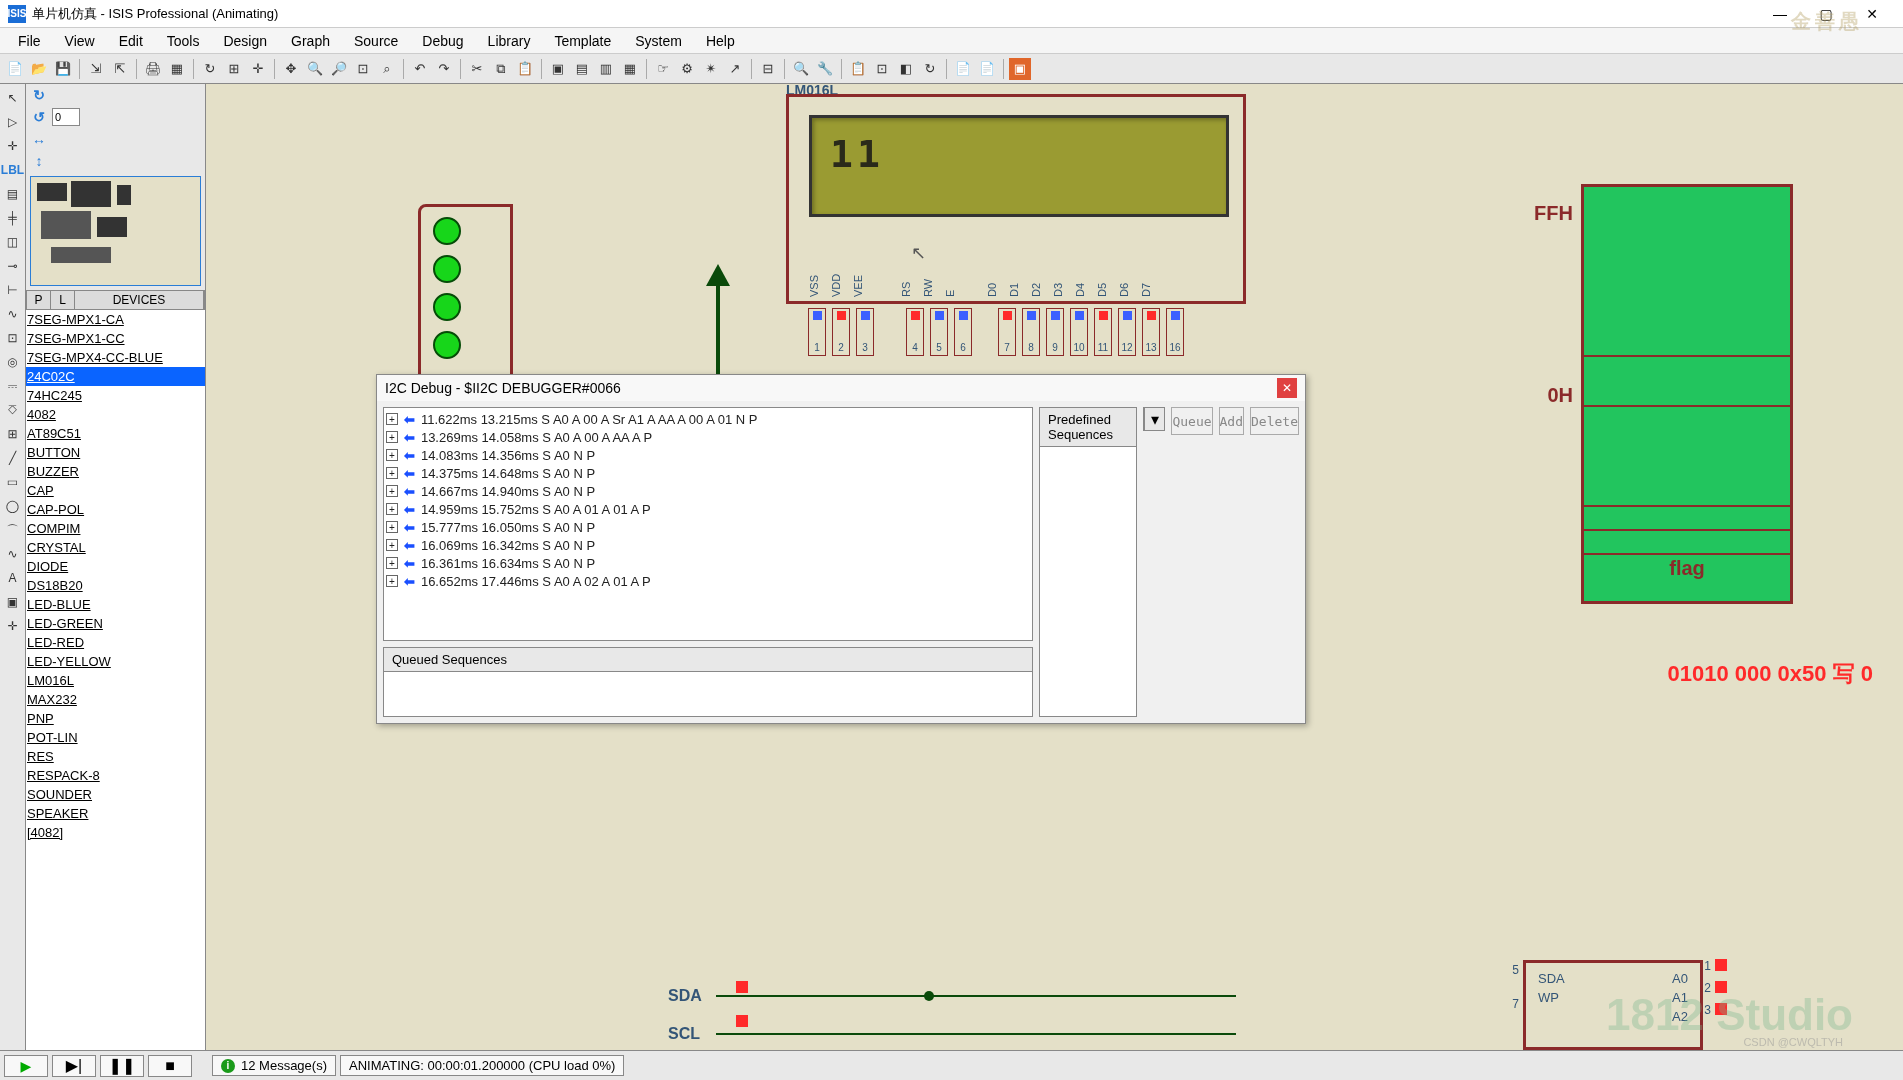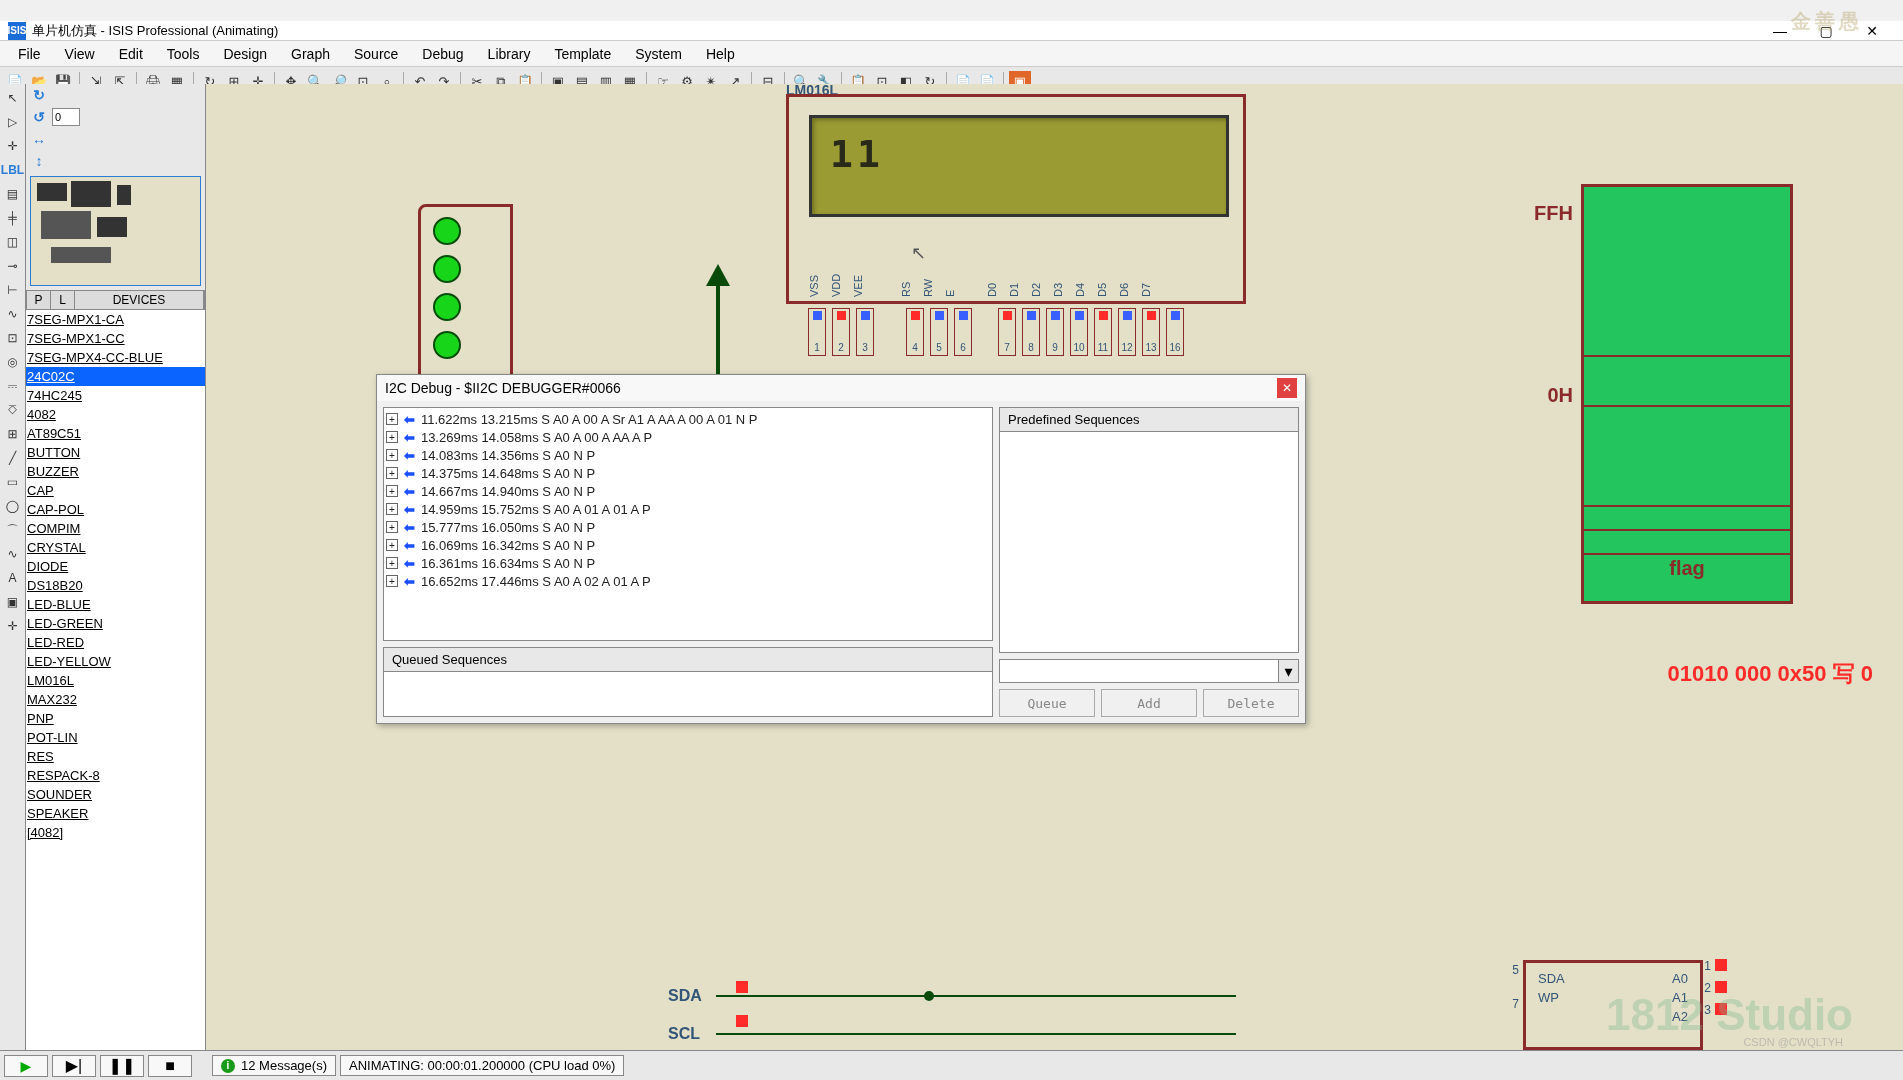--- a/index.html
+++ b/index.html
@@ -1,19 +1,19 @@
 <!DOCTYPE html>
 <html><head>
 <meta charset="utf-8">
 <style>
 * { margin: 0; padding: 0; box-sizing: border-box; font-family: "Segoe UI", Tahoma, sans-serif; }
 body { background: #f0f0f0; width: 1903px; height: 1080px; overflow: hidden; position: relative; }
 
 
-.titlebar { height: 20px; background: #fff; display: flex; align-items: center; padding: 0 8px; border-bottom: 1px solid #ccc; margin-top: 21px; }
+.titlebar { height: 28px; background: #fff; display: flex; align-items: center; padding: 0 8px; border-bottom: 1px solid #ccc; }
 .titlebar .app-icon { width: 18px; height: 18px; background: #1a6dd6; color: #fff; font-size: 10px; font-weight: bold; display: flex; align-items: center; justify-content: center; margin-right: 6px; }
 .titlebar .title { font-size: 13px; }
 .titlebar .spacer { flex: 1; }
 .titlebar .winbtn { width: 46px; height: 28px; display: flex; align-items: center; justify-content: center; font-size: 14px; }
 
 
 .menubar { height: 26px; background: #f5f5f5; display: flex; align-items: center; padding: 0 6px; border-bottom: 1px solid #ccc; }
 .menubar span { padding: 3px 12px; font-size: 14px; }
 
 
@@ -83,21 +83,21 @@
 .debugwin .titlerow .t { font-size:14px; }
 .debugwin .titlerow .close { margin-left:auto; width:20px; height:20px; background:#e04040; color:#fff; display:flex; align-items:center; justify-content:center; font-size:12px; }
 .debugwin .body { flex:1; display:flex; padding:6px; gap:6px; }
 .debugwin .leftcol { flex:1; display:flex; flex-direction:column; gap:6px; }
 .debugwin .loglist { flex:1; background:#fff; border:1px solid #888; font-family:monospace; font-size:13px; overflow:auto; padding:2px; }
 .debugwin .logrow { display:flex; align-items:center; gap:6px; height:18px; color:#222; }
 .debugwin .logrow .plus { width:12px; height:12px; border:1px solid #666; font-size:10px; display:flex; align-items:center; justify-content:center; }
 .debugwin .logrow .arr { color:#1a4fff; font-weight:bold; }
 .debugwin .queued { height:70px; border:1px solid #888; background:#fff; }
 .debugwin .queued .qh { background:#e8e8e8; border-bottom:1px solid #888; padding:4px 8px; font-size:13px; }
-.debugwin .rightcol { width:300px; display:flex; flex-direction:column; gap:6px; }
+.debugwin .rightcol { width:260px; display:flex; flex-direction:row; gap:6px; }
 .debugwin .predef { flex:1; border:1px solid #888; background:#fff; }
 .debugwin .predef .ph { background:#e8e8e8; border-bottom:1px solid #888; padding:4px 8px; font-size:13px; }
 .debugwin .combo { height:24px; border:1px solid #888; background:#fff; display:flex; }
 .debugwin .combo .drop { width:20px; border-left:1px solid #888; background:#e8e8e8; display:flex; align-items:center; justify-content:center; }
 .debugwin .btnrow { display:flex; gap:6px; }
 .debugwin .btnrow button { flex:1; height:28px; border:1px solid #aaa; background:#f0f0f0; font-family:monospace; color:#888; font-size:13px; }
 
 
 .buswires { position:absolute; left:300px; bottom:0; right:0; height:95px; }
 .i2cbox { position:absolute; left:0; bottom:0; width:150px; height:58px; border:3px solid #357; background:#fff; display:flex; align-items:center; justify-content:center; font-size:30px; font-weight:bold; color:#1a4fff; }

